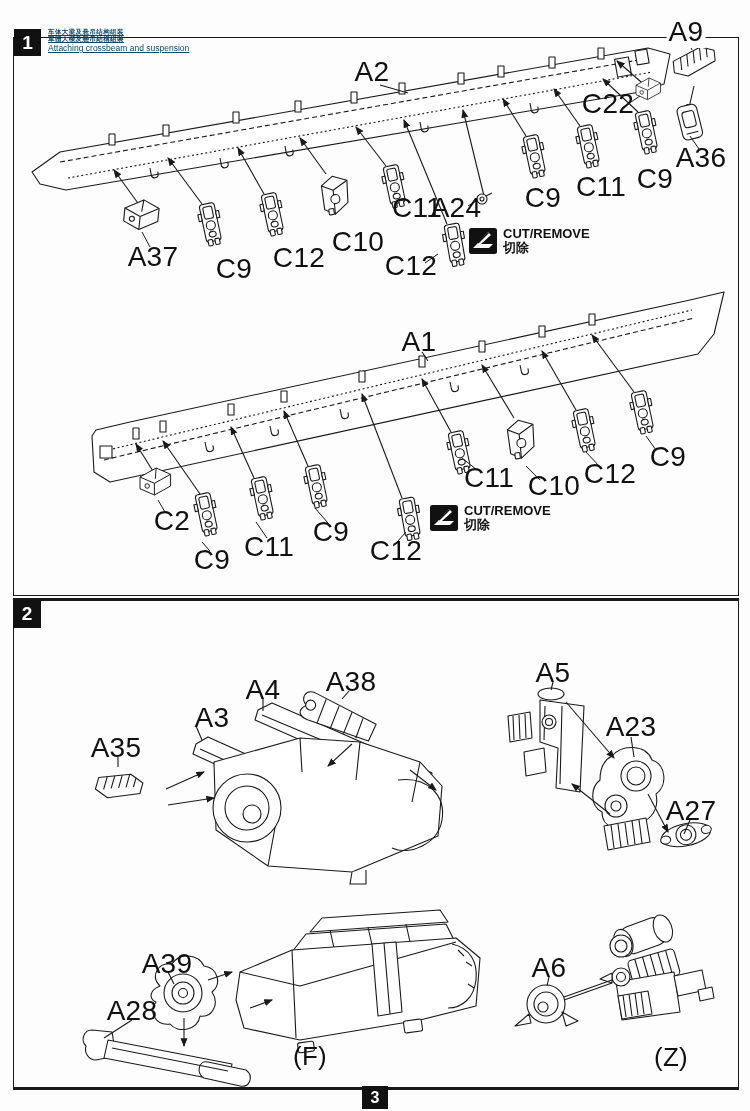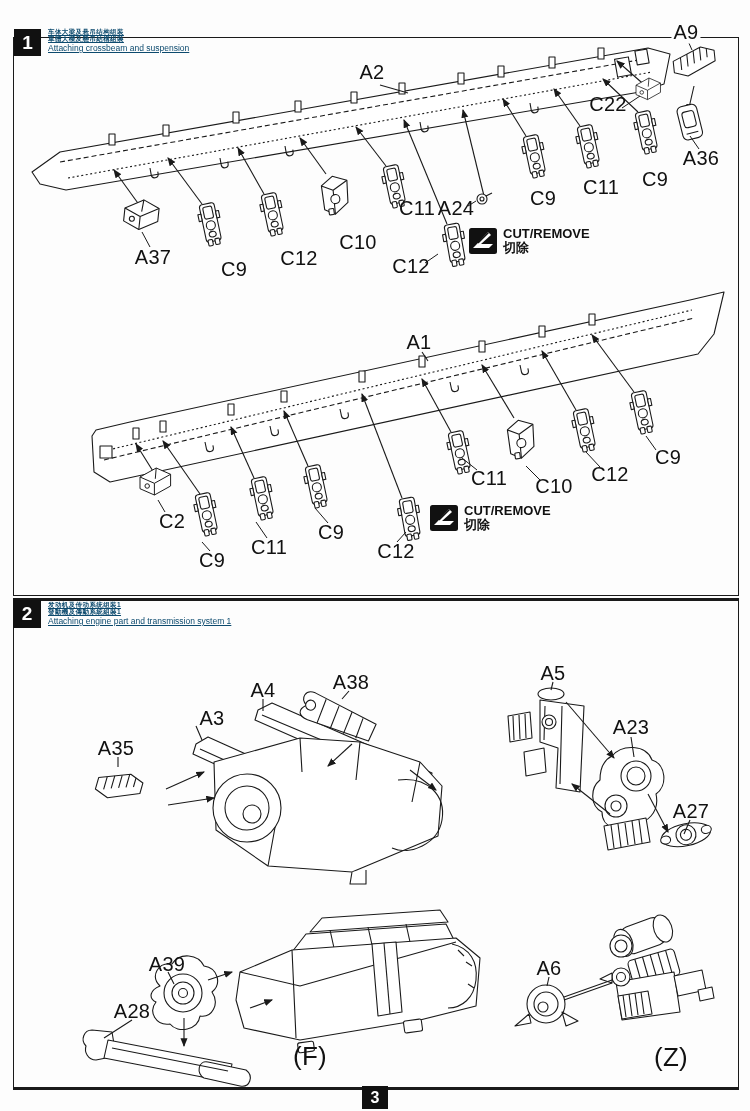--- a/index.html
+++ b/index.html
@@ -5,21 +5,21 @@
   html,body{margin:0;padding:0;background:#e9e9e9;}
   .sheet{position:relative;width:750px;height:1111px;background:#fdfdfd;
          font-family:"Liberation Sans",sans-serif;overflow:hidden;margin:0 auto;}
   .box{position:absolute;border:1px solid #1a1a1a;}
   .box.thick{border-top-width:3px;border-bottom-width:3px;}
   .stepsq{position:absolute;background:#111;color:#fff;display:flex;align-items:center;
           justify-content:center;font-weight:bold;font-size:19px;z-index:5;}
   .hdr{position:absolute;color:#0c4a6e;z-index:5;text-decoration:underline;}
   .hdr .zh{font-size:6.5px;font-weight:bold;line-height:7px;letter-spacing:.4px;}
   .hdr .en{font-size:8.5px;line-height:10px;margin-top:1px;}
-  .plabel{position:absolute;transform:translate(-50%,-50%);font-size:20px;color:#111;
+  .plabel{position:absolute;transform:translate(-50%,-50%);font-size:28px;color:#111;
           white-space:nowrap;z-index:4;letter-spacing:.3px;}
   .plabel.bgw{background:#fdfdfd;padding:0 2px;}
   .biglabel{font-size:26px;}
   .cuttxt{position:absolute;color:#111;font-weight:bold;font-size:13px;line-height:14px;z-index:4;}
   .pagenum{position:absolute;left:362px;top:1086px;width:26px;height:23px;background:#111;
            color:#fff;font-weight:bold;font-size:16px;display:flex;align-items:center;
            justify-content:center;z-index:5;}
   svg.art{position:absolute;left:0;top:0;z-index:2;}
 </style>
 </head>
@@ -31,25 +31,20 @@
   <div class="box thick" style="left:13px;top:598px;width:724px;height:486px;"></div>
 
   <div class="stepsq" style="left:14px;top:29px;width:27px;height:27px;">1</div>
   <div class="hdr" style="left:48px;top:28px;">
     <div class="zh">车体大梁及悬吊结构组装</div>
     <div class="zh">車體大樑及懸吊結構組裝</div>
     <div class="en">Attaching crossbeam and suspension</div>
   </div>
 
   <div class="stepsq" style="left:13px;top:600px;width:28px;height:28px;">2</div>
-  <div class="hdr" style="left:48px;top:601px;">
-    <div class="zh">发动机及传动系统组装1</div>
-    <div class="zh">發動機及傳動系統組裝1</div>
-    <div class="en">Attaching engine part and transmission system 1</div>
-  </div>
 
   <svg class="art" width="750" height="1111" viewBox="0 0 750 1111" fill="none" stroke="#1a1a1a" stroke-width="1.1" stroke-linejoin="round">
     <defs>
       <marker id="ah" markerWidth="9" markerHeight="8" refX="7" refY="3.2" orient="auto">
         <path d="M0,0 L8,3.2 L0,6.4 Z" fill="#1a1a1a" stroke="none"></path>
       </marker>
       <g id="bracket" fill="#fff">
         <rect x="3" y="0" width="15" height="38" rx="3"></rect>
         <rect x="6" y="3" width="9" height="12" rx="2"></rect>
         <circle cx="10.5" cy="22" r="4.5"></circle>

